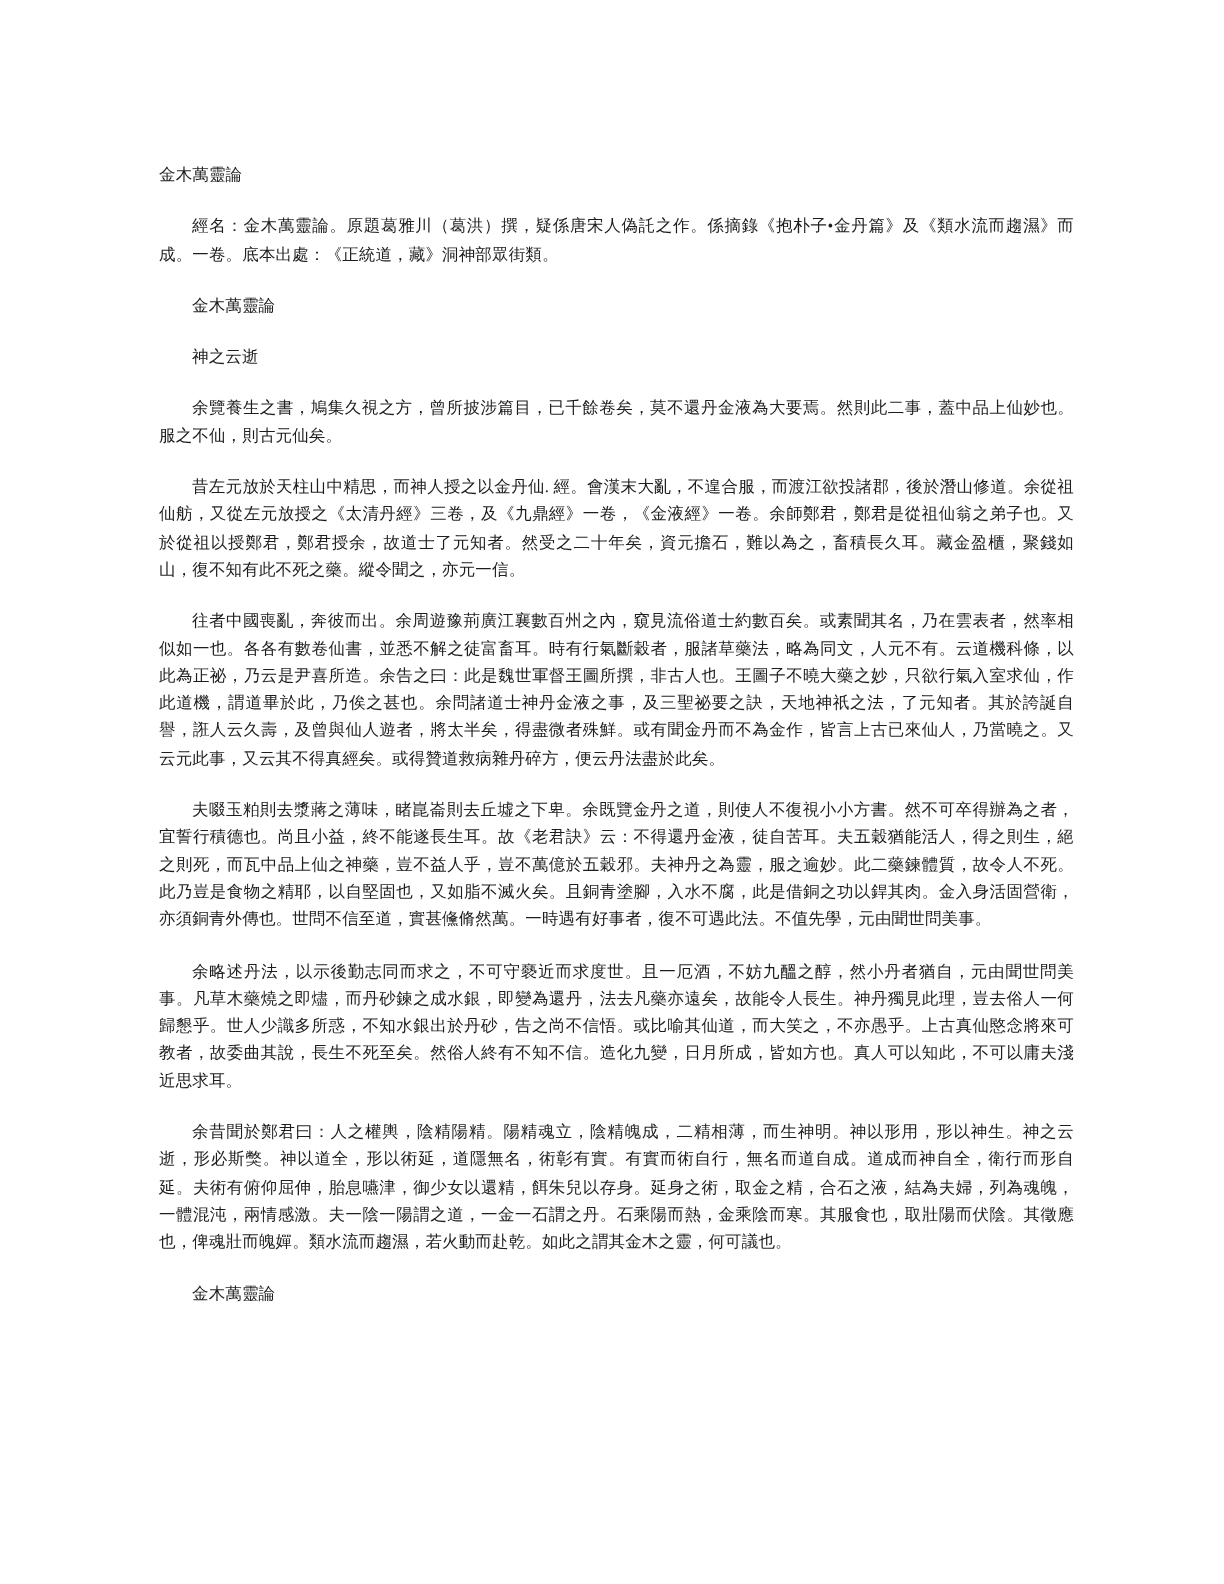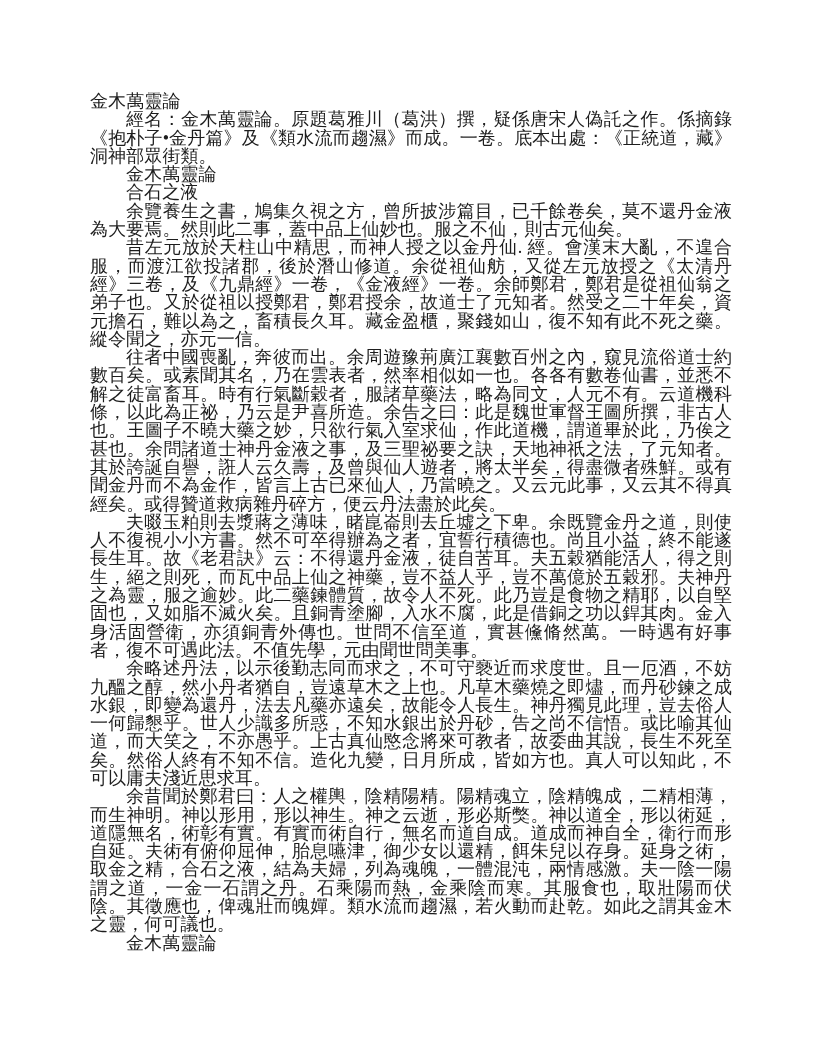--- a/index.html
+++ b/index.html
@@ -14,43 +14,43 @@
     font-family: "Liberation Serif", "DejaVu Serif", serif;
     color: #1d1d1d;
   }
   .page {
     position: absolute;
     left: 90px;
     top: 92px;
     width: 642px;
   }
   .para, .title-line {
-    margin: 0;
-    font-size: 18px;
+    margin: 16px;
+    font-size: 11px;
     line-height: 18.3px;
     text-align: justify;
     text-justify: inter-character;
     word-break: break-all;
     letter-spacing: 0.1px;
   }
   .para {
     text-indent: 2em;
   }
   .title-line {
     text-indent: 0;
   }
 </style>
 </head>
 <body>
 
 <div class="page">
   <p class="title-line">金木萬靈論</p>
   <p class="para">經名：金木萬靈論。原題葛雅川（葛洪）撰，疑係唐宋人偽託之作。係摘錄《抱朴子•金丹篇》及《類水流而趨濕》而成。一卷。底本出處：《正統道，藏》洞神部眾街類。</p>
   <p class="para">金木萬靈論</p>
-  <p class="para">合石之液</p>
+  <p class="para">神之云逝</p>
   <p class="para">余覽養生之書，鳩集久視之方，曾所披涉篇目，已千餘卷矣，莫不還丹金液為大要焉。然則此二事，蓋中品上仙妙也。服之不仙，則古元仙矣。</p>
   <p class="para">昔左元放於天柱山中精思，而神人授之以金丹仙. 經。會漢末大亂，不遑合服，而渡江欲投諸郡，後於潛山修道。余從祖仙舫，又從左元放授之《太清丹經》三卷，及《九鼎經》一卷，《金液經》一卷。余師鄭君，鄭君是從祖仙翁之弟子也。又於從祖以授鄭君，鄭君授余，故道士了元知者。然受之二十年矣，資元擔石，難以為之，畜積長久耳。藏金盈櫃，聚錢如山，復不知有此不死之藥。縱令聞之，亦元一信。</p>
   <p class="para">往者中國喪亂，奔彼而出。余周遊豫荊廣江襄數百州之內，窺見流俗道士約數百矣。或素聞其名，乃在雲表者，然率相似如一也。各各有數卷仙書，並悉不解之徒富畜耳。時有行氣斷穀者，服諸草藥法，略為同文，人元不有。云道機科條，以此為正祕，乃云是尹喜所造。余告之曰：此是魏世軍督王圖所撰，非古人也。王圖子不曉大藥之妙，只欲行氣入室求仙，作此道機，謂道畢於此，乃俟之甚也。余問諸道士神丹金液之事，及三聖祕要之訣，天地神祇之法，了元知者。其於誇誕自譽，誑人云久壽，及曾與仙人遊者，將太半矣，得盡微者殊鮮。或有聞金丹而不為金作，皆言上古已來仙人，乃當曉之。又云元此事，又云其不得真經矣。或得贊道救病雜丹碎方，便云丹法盡於此矣。</p>
   <p class="para">夫啜玉粕則去漿蔣之薄味，睹崑崙則去丘墟之下卑。余既覽金丹之道，則使人不復視小小方書。然不可卒得辦為之者，宜誓行積德也。尚且小益，終不能遂長生耳。故《老君訣》云：不得還丹金液，徒自苦耳。夫五穀猶能活人，得之則生，絕之則死，而瓦中品上仙之神藥，豈不益人乎，豈不萬億於五穀邪。夫神丹之為靈，服之逾妙。此二藥鍊體質，故令人不死。此乃豈是食物之精耶，以自堅固也，又如脂不滅火矣。且銅青塗腳，入水不腐，此是借銅之功以銲其肉。金入身活固營衛，亦須銅青外傳也。世問不信至道，實甚儵脩然萬。一時遇有好事者，復不可遇此法。不值先學，元由聞世問美事。</p>
-  <p class="para">余略述丹法，以示後勤志同而求之，不可守褻近而求度世。且一厄酒，不妨九醞之醇，然小丹者猶自，豈遠草木之上也。凡草木藥燒之即燼，而丹砂鍊之成水銀，即變為還丹，法去凡藥亦遠矣，故能令人長生。神丹獨見此理，豈去俗人一何歸懇乎。世人少識多所惑，不知水銀出於丹砂，告之尚不信悟。或比喻其仙道，而大笑之，不亦愚乎。上古真仙愍念將來可教者，故委曲其說，長生不死至矣。然俗人終有不知不信。造化九變，日月所成，皆如方也。真人可以知此，不可以庸夫淺近思求耳。</p>
+  <p class="para">余略述丹法，以示後勤志同而求之，不可守褻近而求度世。且一厄酒，不妨九醞之醇，然小丹者猶自，元由聞世問美事。凡草木藥燒之即燼，而丹砂鍊之成水銀，即變為還丹，法去凡藥亦遠矣，故能令人長生。神丹獨見此理，豈去俗人一何歸懇乎。世人少識多所惑，不知水銀出於丹砂，告之尚不信悟。或比喻其仙道，而大笑之，不亦愚乎。上古真仙愍念將來可教者，故委曲其說，長生不死至矣。然俗人終有不知不信。造化九變，日月所成，皆如方也。真人可以知此，不可以庸夫淺近思求耳。</p>
   <p class="para">余昔聞於鄭君曰：人之權輿，陰精陽精。陽精魂立，陰精魄成，二精相薄，而生神明。神以形用，形以神生。神之云逝，形必斯獘。神以道全，形以術延，道隱無名，術彰有實。有實而術自行，無名而道自成。道成而神自全，衛行而形自延。夫術有俯仰屈伸，胎息嚥津，御少女以還精，餌朱兒以存身。延身之術，取金之精，合石之液，結為夫婦，列為魂魄，一體混沌，兩情感激。夫一陰一陽謂之道，一金一石謂之丹。石乘陽而熱，金乘陰而寒。其服食也，取壯陽而伏陰。其徵應也，俾魂壯而魄嬋。類水流而趨濕，若火動而赴乾。如此之謂其金木之靈，何可議也。</p>
   <p class="para">金木萬靈論</p>
 </div>
 
 </body></html>

